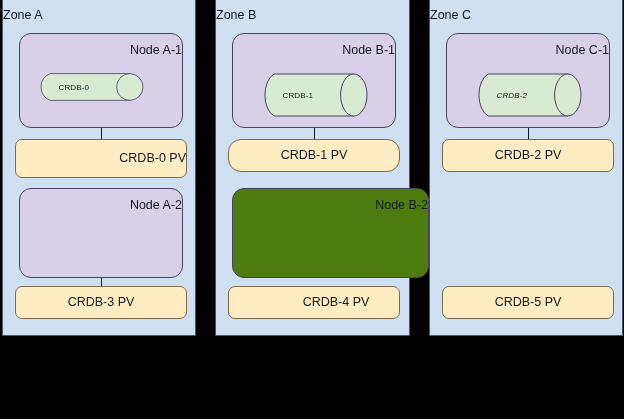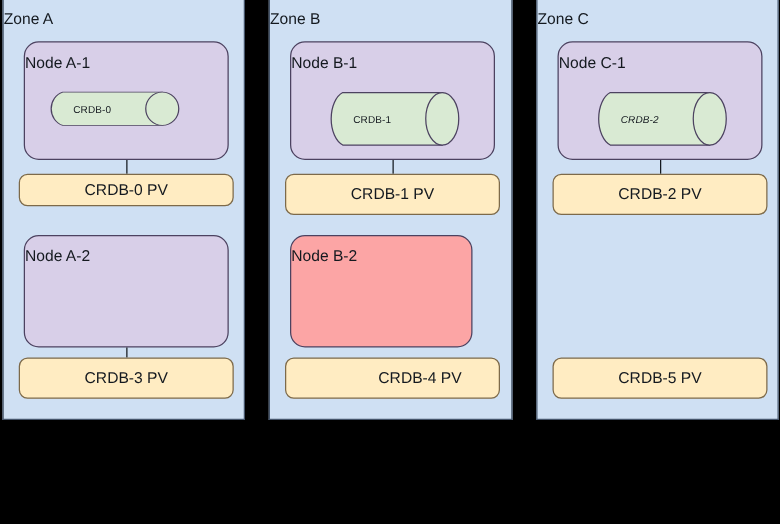--- a/index.html
+++ b/index.html
@@ -54,21 +54,21 @@
     background: #d8cfe8;
     border: 1px solid #4c4260;
     border-radius: 12px;
     box-sizing: border-box;
   }
   .node-title {
     position: absolute;
     left: 0;
     right: 0;
     top: 9px;
-    text-align: left;
+    text-align: right;
     font-size: 12.5px;
     color: #14191f;
     line-height: 15px;
     white-space: nowrap;
   }
 
   
   .cyl {
     position: absolute;
     box-sizing: border-box;
@@ -130,21 +130,21 @@
         <div class="node-title">Node A-1</div>
       </div>
       <div class="cyl" style="left: 33px; top: 73px; width: 108px; height: 28px;">
         <svg viewBox="0 0 108 44" preserveAspectRatio="none">
           <path d="M 14.2 1 L 93.8 1 A 13.2 22 0 0 1 93.8 43 L 14.2 43 A 13.2 22 0 0 1 14.2 1 Z" fill="#d9ead3" stroke="#4c4260" stroke-width="1"></path>
           <ellipse cx="93.8" cy="22" rx="13.2" ry="21" fill="#d9ead3" stroke="#4c4260" stroke-width="1"></ellipse>
         </svg>
         <div class="cyl-label">CRDB-0</div>
       </div>
       <div class="connector" style="left: 98px; top: 128px; height: 11px; background: rgb(20, 25, 31);"></div>
-      <div class="pv" style="left: 12px; top: 139px; width: 172px; height: 26px; background: rgb(255, 236, 194); border-color: rgb(125, 106, 74);">
+      <div class="pv" style="left: 12px; top: 139px; width: 172px; height: 39px; background: rgb(255, 236, 194); border-color: rgb(125, 106, 74); justify-content: flex-end;">
         <span class="pv-label">CRDB-0 PV</span>
       </div>
       <div class="node" style="left: 16px; top: 188px; width: 164px; height: 90px; background: rgb(216, 207, 232); border-color: rgb(76, 66, 96);">
         <div class="node-title">Node A-2</div>
       </div>
       <div class="connector" style="left: 98px; top: 278px; height: 8px; background: rgb(20, 25, 31);"></div>
       <div class="pv" style="left: 12px; top: 286px; width: 172px; height: 33px; background: rgb(255, 236, 194); border-color: rgb(125, 106, 74);">
         <span class="pv-label">CRDB-3 PV</span>
       </div>
     </div>
@@ -154,24 +154,24 @@
         <div class="node-title">Node B-1</div>
       </div>
       <div class="cyl" style="left: 44px; top: 73px; width: 108px; height: 44px;">
         <svg viewBox="0 0 108 44" preserveAspectRatio="none">
           <path d="M 14.2 1 L 93.8 1 A 13.2 22 0 0 1 93.8 43 L 14.2 43 A 13.2 22 0 0 1 14.2 1 Z" fill="#d9ead3" stroke="#4c4260" stroke-width="1"></path>
           <ellipse cx="93.8" cy="22" rx="13.2" ry="21" fill="#d9ead3" stroke="#4c4260" stroke-width="1"></ellipse>
         </svg>
         <div class="cyl-label">CRDB-1</div>
       </div>
       <div class="connector" style="left: 98px; top: 128px; height: 11px; background: rgb(20, 25, 31);"></div>
-      <div class="pv" style="left: 12px; top: 139px; width: 172px; height: 33px; background: rgb(255, 236, 194); border-color: rgb(125, 106, 74);">
+      <div class="pv" style="left: 12px; top: 139px; width: 172px; height: 33px; background: rgb(255, 236, 194); border-color: rgb(125, 106, 74); border-radius: 13px;">
         <span class="pv-label">CRDB-1 PV</span>
       </div>
-      <div class="node" style="left: 16px; top: 188px; width: 146px; height: 90px; background: #fca5a5; border-color: rgb(76, 66, 96);">
+      <div class="node" style="left: 16px; top: 188px; width: 197px; height: 90px; background: #4d7c0f; border-color: rgb(76, 66, 96);">
         <div class="node-title">Node B-2</div>
       </div>
       <div class="pv" style="left: 12px; top: 286px; width: 172px; height: 33px; background: rgb(255, 236, 194); border-color: rgb(125, 106, 74); padding-left: 44px;">
         <span class="pv-label">CRDB-4 PV</span>
       </div>
     </div>
     <div class="zone" style="left: 429px; width: 194px; background: rgb(207, 224, 243); border-color: rgb(69, 85, 107);">
       <div class="zone-title">Zone C</div>
       <div class="node" style="left: 16px; top: 33px; width: 164px; height: 95px; background: rgb(216, 207, 232); border-color: rgb(76, 66, 96);">
         <div class="node-title">Node C-1</div>

